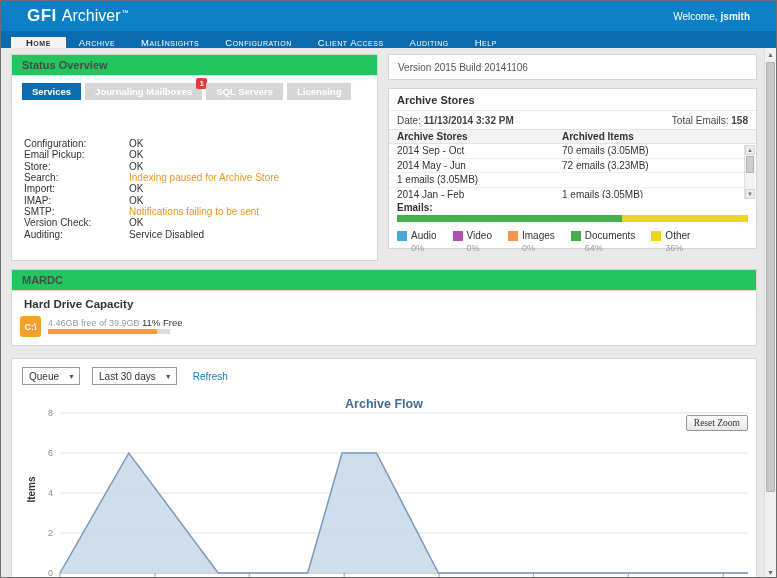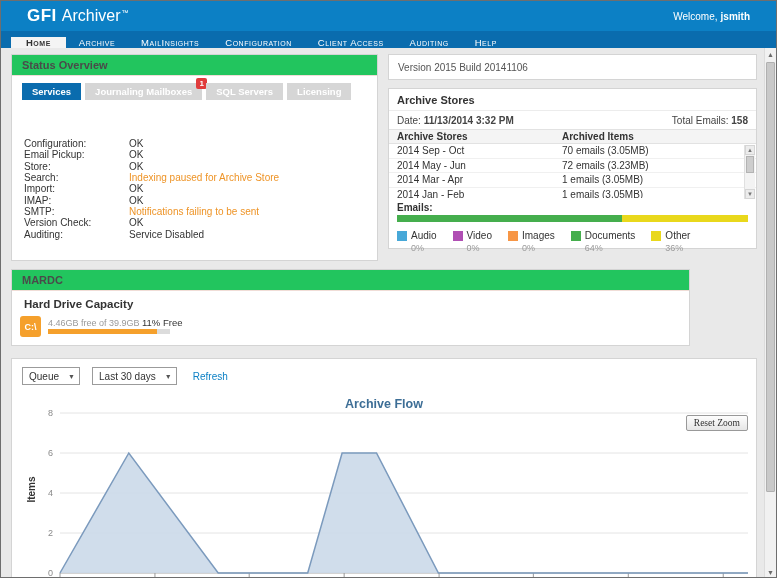--- a/index.html
+++ b/index.html
@@ -54,21 +54,21 @@
   .emails-label{padding:4px 8px 1px;font-size:10px;font-weight:bold;color:#333}
   .emails-bar{display:flex;height:7px;margin:1px 8px 0;background:#eee;overflow:hidden}
   .bar-seg{height:100%}
   .legend{display:flex;margin:8px 8px 0}
   .legend-item{margin-right:16px}
   .legend-top{display:flex;align-items:center;font-size:10px;color:#333}
   .legend-swatch{width:10px;height:10px;margin-right:4px;flex:none}
   .legend-pct{font-size:9px;color:#9a9a9a;margin:2px 0 0 14px}
 
   
-  .mardc-panel{left:10px;top:221px;width:679px;height:77px}
+  .mardc-panel{left:10px;top:221px;width:746px;height:77px}
   .hd-title{margin:7px 0 0 12px;font-size:11.5px;font-weight:bold;color:#333}
   .drive-row{position:relative;margin:6px 0 0 8px;height:26px}
   .drive-icon{position:absolute;left:0;top:0;width:21px;height:21px;background:#f5a02c;border-radius:3px;color:#fff;font-size:9px;font-weight:bold;display:flex;align-items:center;justify-content:center}
   .drive-usage{position:absolute;left:28px;top:2px;font-size:9px;color:#999}
   .drive-free{position:absolute;left:122px;top:1px;font-size:9.5px;color:#333}
   .drive-bar{position:absolute;left:28px;top:13px;width:122px;height:5px;background:#dcdcdc}
   .drive-fill{height:100%}
 
   
   .flow-panel{left:10px;top:310px;width:746px;height:228px}
@@ -184,21 +184,20 @@
       <div class="ap-rows">
         <div class="ap-row">
             <span class="col-store">2014 Sep - Oct</span>
             <span>70 emails (3.05MB)</span>
           </div>
         <div class="ap-row">
             <span class="col-store">2014 May - Jun</span>
             <span>72 emails (3.23MB)</span>
           </div>
         <div class="ap-row">
-            <span class="col-store">2014 Mar - Apr</span>
             <span>1 emails (3.05MB)</span>
           </div>
         <div class="ap-row">
             <span class="col-store">2014 Jan - Feb</span>
             <span>1 emails (3.05MB)</span>
           </div>
       </div>
       <div class="mini-scroll">
         <div class="mini-arrow up">▲</div>
         <div class="mini-thumb"></div>

